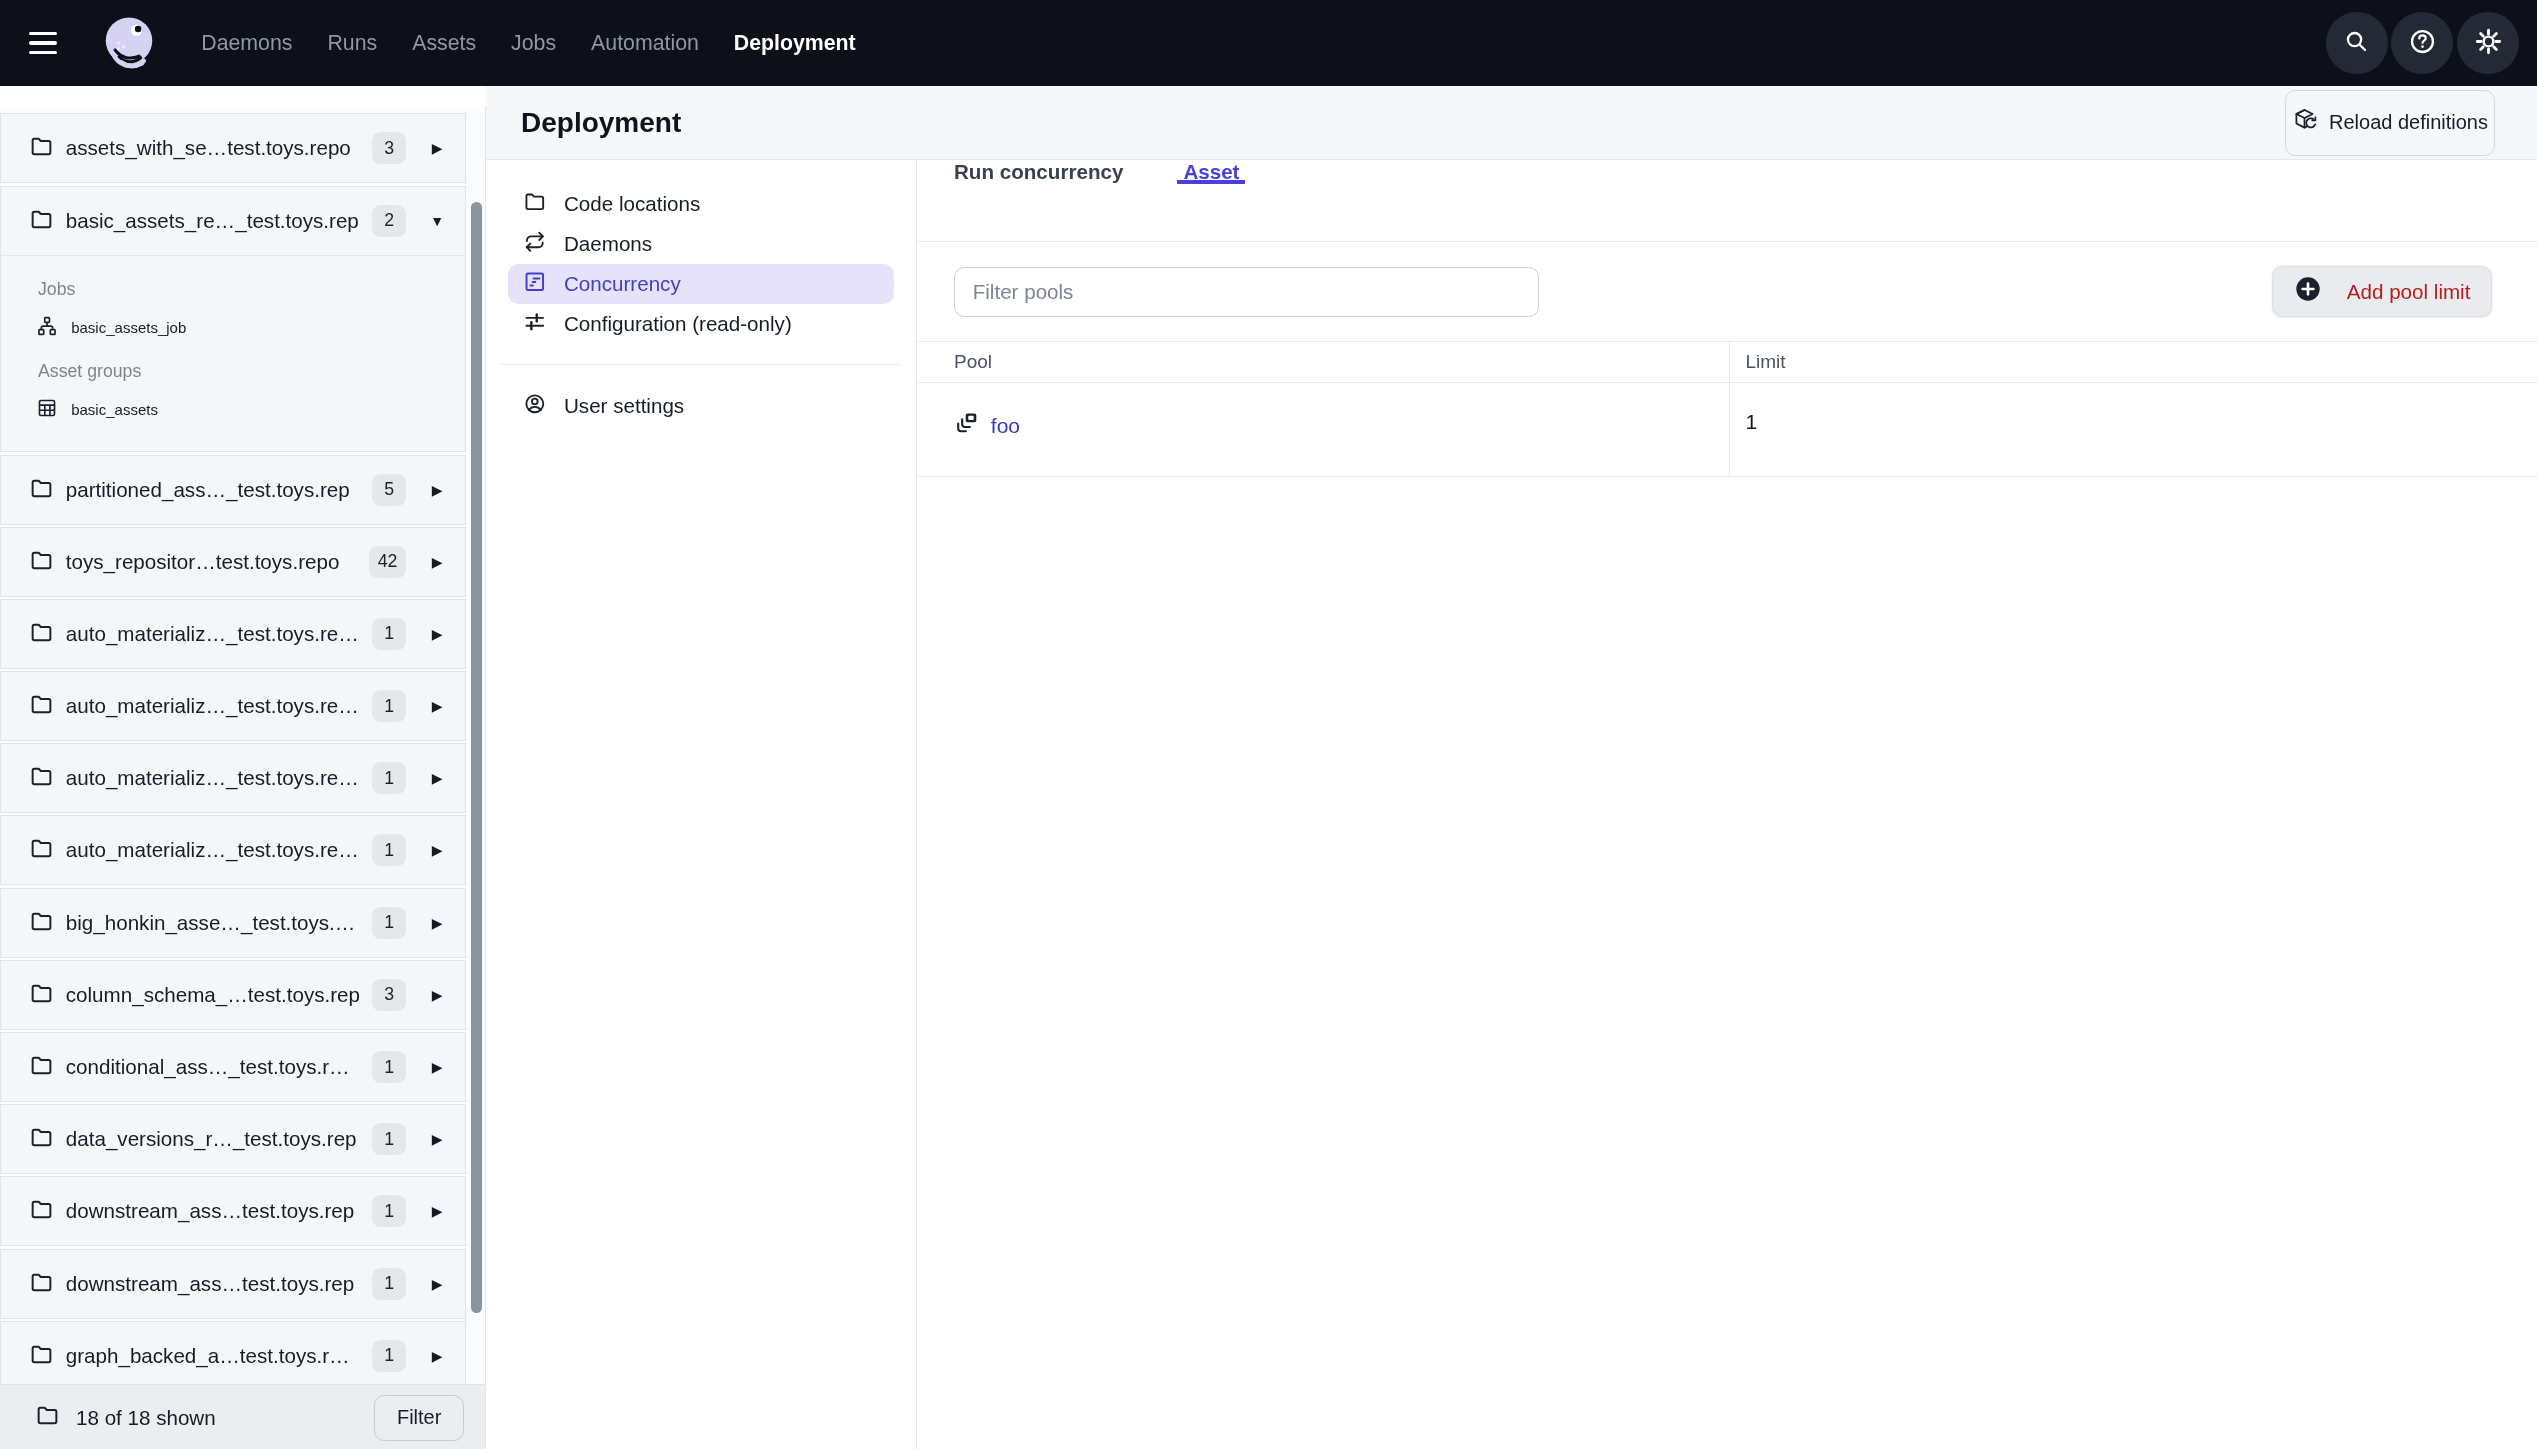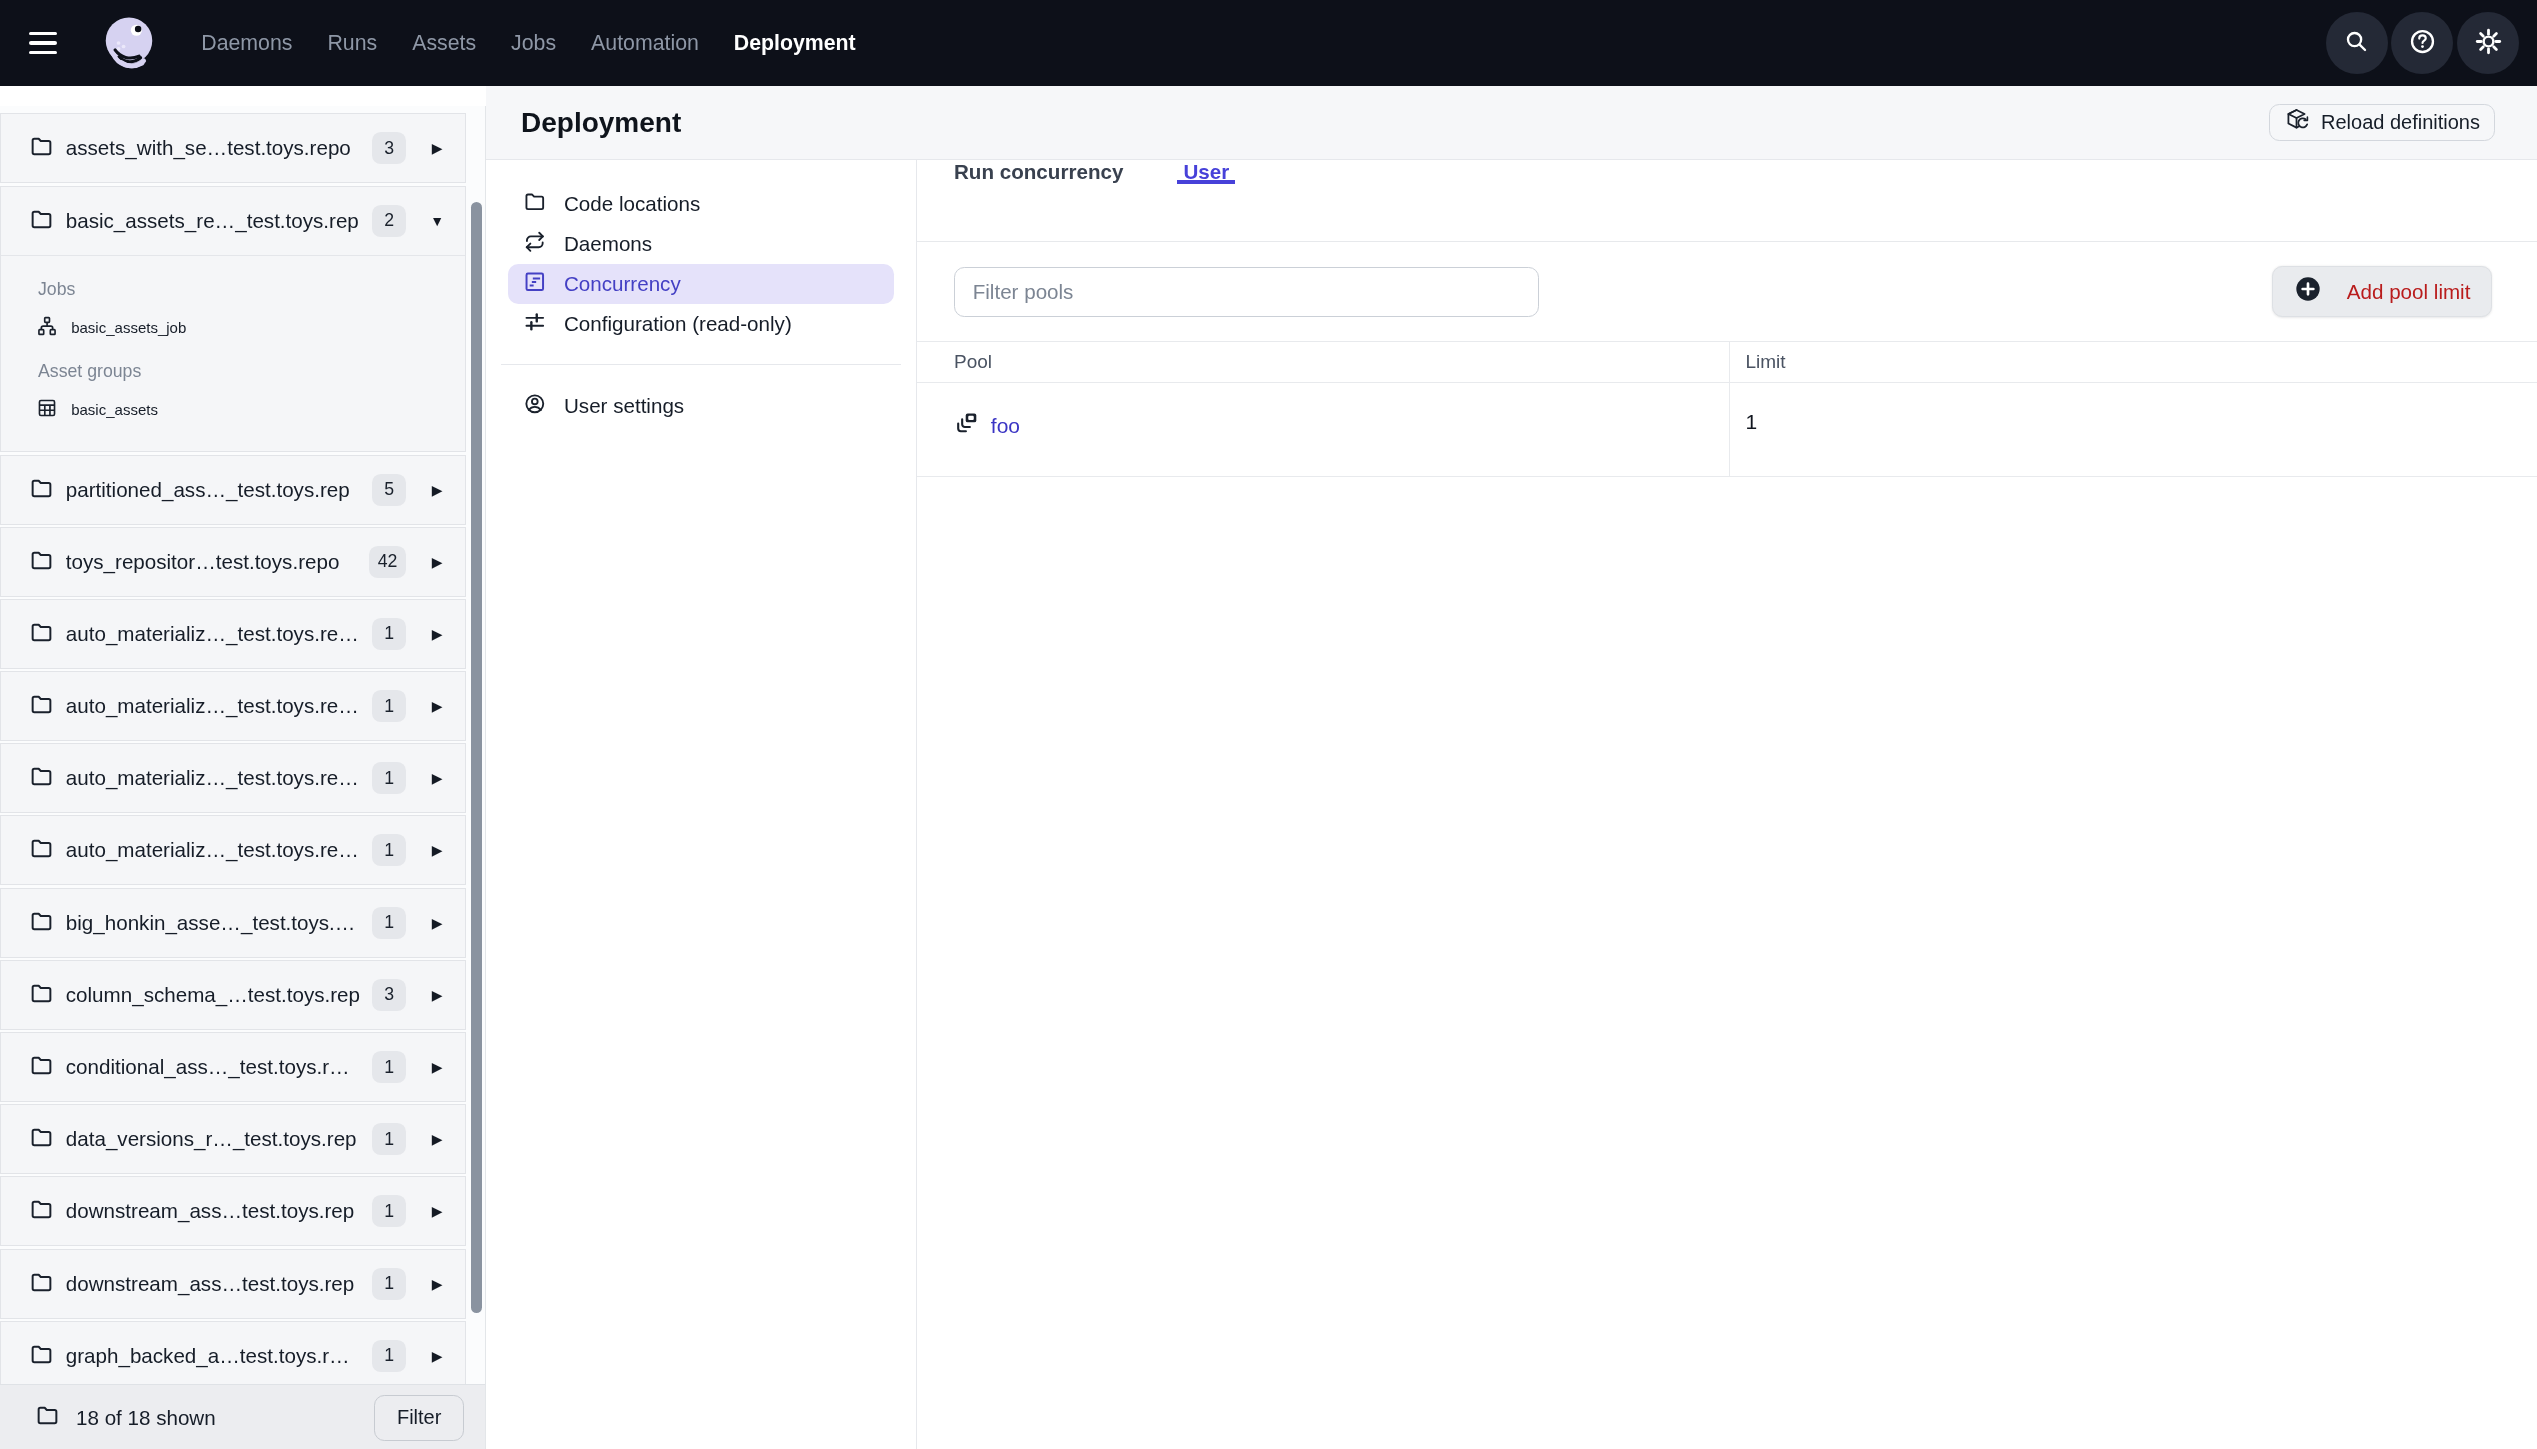--- a/index.html
+++ b/index.html
@@ -42,21 +42,21 @@
   .sub-item{height:43px;display:flex;align-items:center;gap:13.2px;padding-left:35px;font-size:15px;color:var(--text);cursor:pointer;}
   .sub-item svg{flex:0 0 auto;}
   .sidebar-scrollbar{position:absolute;top:96px;right:2.9px;width:11px;height:1111px;border-radius:5.9px;background:#8A93A0;}
   .sidebar-footer{height:66px;flex:0 0 66px;background:var(--footer-bg);border-top:0.7px solid #DFE2E6;display:flex;align-items:center;gap:16px;padding:0 20.6px 0 35px;font-size:20.6px;}
   .filter-btn{margin-left:auto;height:46px;padding:0 22px;border-radius:10.3px;border:1.5px solid #C7CBD1;background:transparent;font-size:20px;color:var(--text);cursor:pointer;font-family:inherit;}
 
   
   .main{flex:1;min-width:0;display:flex;flex-direction:column;background:#fff;}
   .main-header{height:74px;flex:0 0 74px;background:var(--header-bg);border-bottom:0.7px solid var(--border);display:flex;align-items:center;padding:0 43px 0 35px;}
   .page-title{font-size:28px;font-weight:600;color:#0F141C;}
-  .reload-btn{margin-left:auto;height:37px;padding:0 14px;border-radius:10.3px;border:1.5px solid #D3D7DD;background:transparent;display:flex;align-items:center;gap:10.3px;font-size:20px;font-weight:500;color:var(--text);cursor:pointer;font-family:inherit;}
+  .reload-btn{margin-left:auto;height:66px;padding:0 6px;border-radius:10.3px;border:1.5px solid #D3D7DD;background:transparent;display:flex;align-items:center;gap:10.3px;font-size:20px;font-weight:500;color:var(--text);cursor:pointer;font-family:inherit;}
 
   .main-body{flex:1;display:flex;min-height:0;}
   .settings-nav{width:431px;flex:0 0 431px;border-right:0.7px solid var(--border);padding-top:24px;}
   .snav-item{height:40px;display:flex;align-items:center;gap:17.7px;margin:0 22px;padding-left:14.7px;border-radius:10.3px;font-size:20.6px;color:var(--text);cursor:pointer;}
   .snav-item svg{stroke:#1A212C;}
   .snav-item.selected{background:var(--selected-bg);color:var(--selected-text);}
   .snav-item.selected svg{stroke:var(--selected-text);}
   .snav-divider{height:0.7px;background:var(--border);margin:20px 14.7px 21.3px 14.7px;}
 
   .tab-pane{flex:1;min-width:0;display:flex;flex-direction:column;}
@@ -465,21 +465,21 @@
                   <path d="M5.9 18.2a7.6 7.6 0 0 1 12.2 0" stroke-linecap="round"></path>
                 </svg>
             </span>
             <span>User settings</span>
           </div>
         </nav>
 
         <section class="tab-pane">
           <div class="tabs">
             <div class="tab">Run concurrency</div>
-            <div class="tab active">User</div>
+            <div class="tab active">Asset</div>
           </div>
 
           <div class="toolbar">
             <input class="filter-input" type="text" placeholder="Filter pools" style="">
             <button class="add-btn">
               <span>
                 <svg width="28" height="28" viewBox="0 0 24 24">
                     <circle cx="12" cy="12" r="10" fill="#1A212C"></circle>
                     <path d="M12 7.4v9.2M7.4 12h9.2" stroke="#fff" stroke-width="2.3" stroke-linecap="round"></path>
                   </svg>

